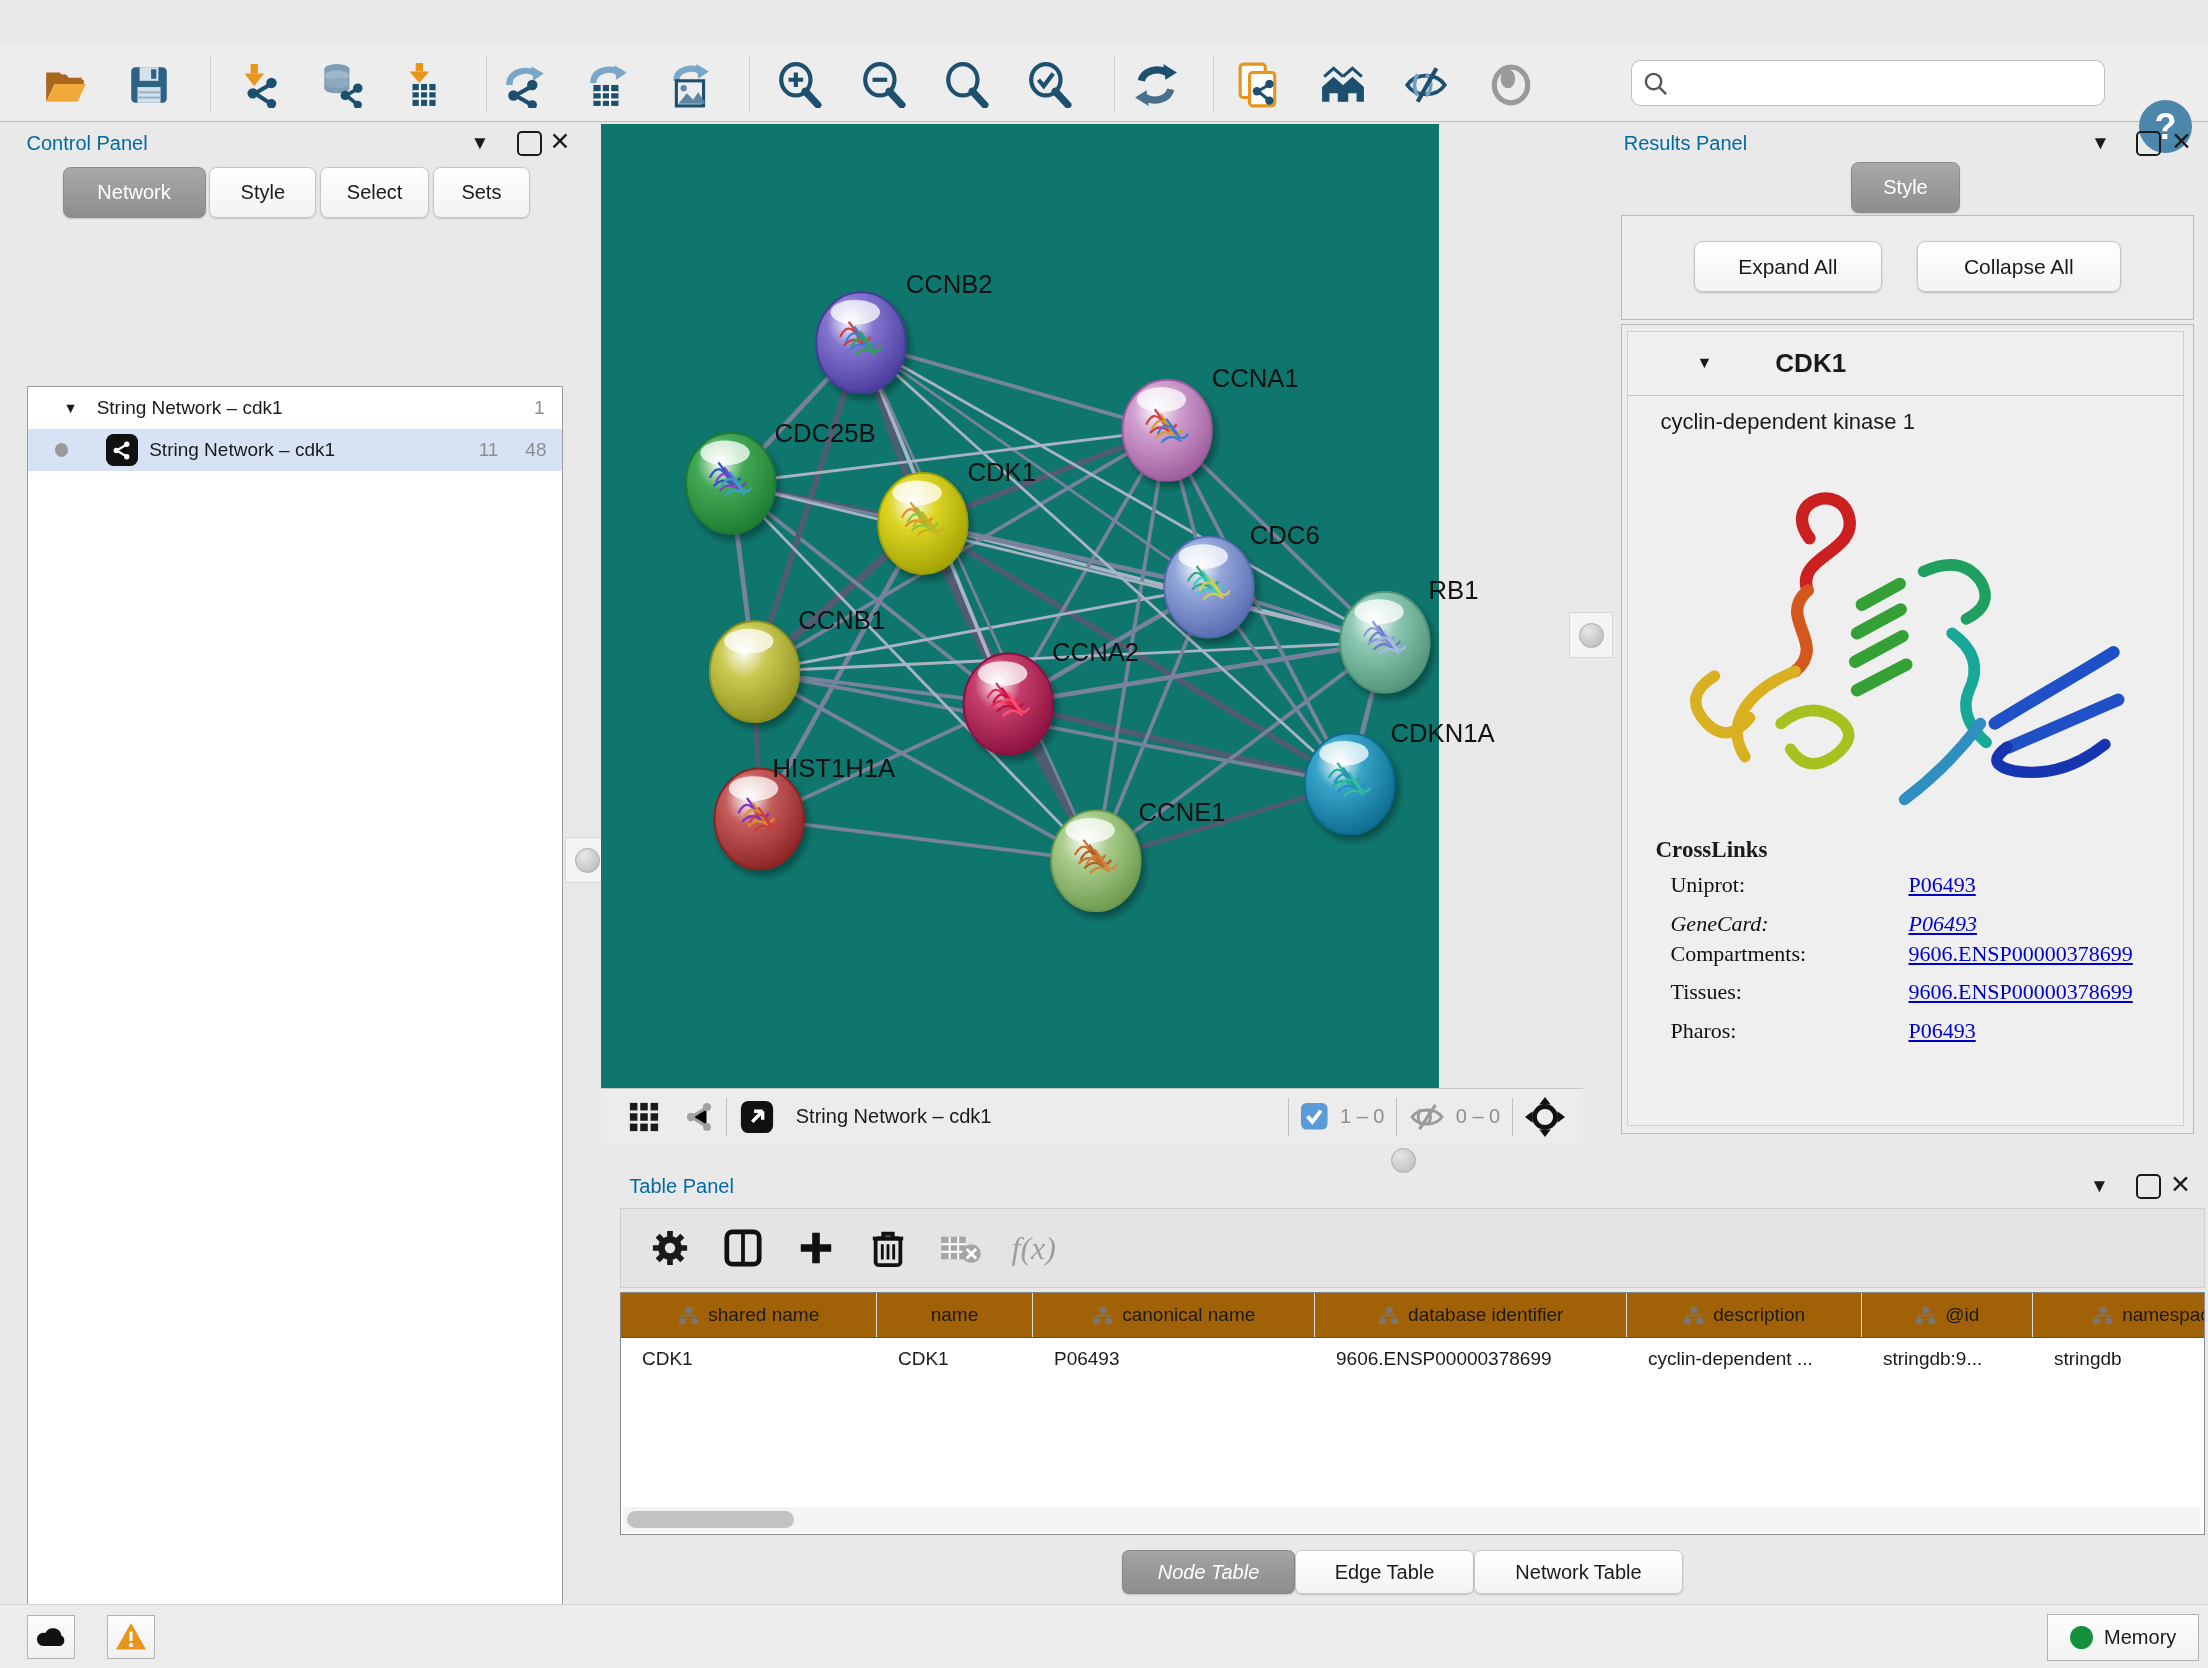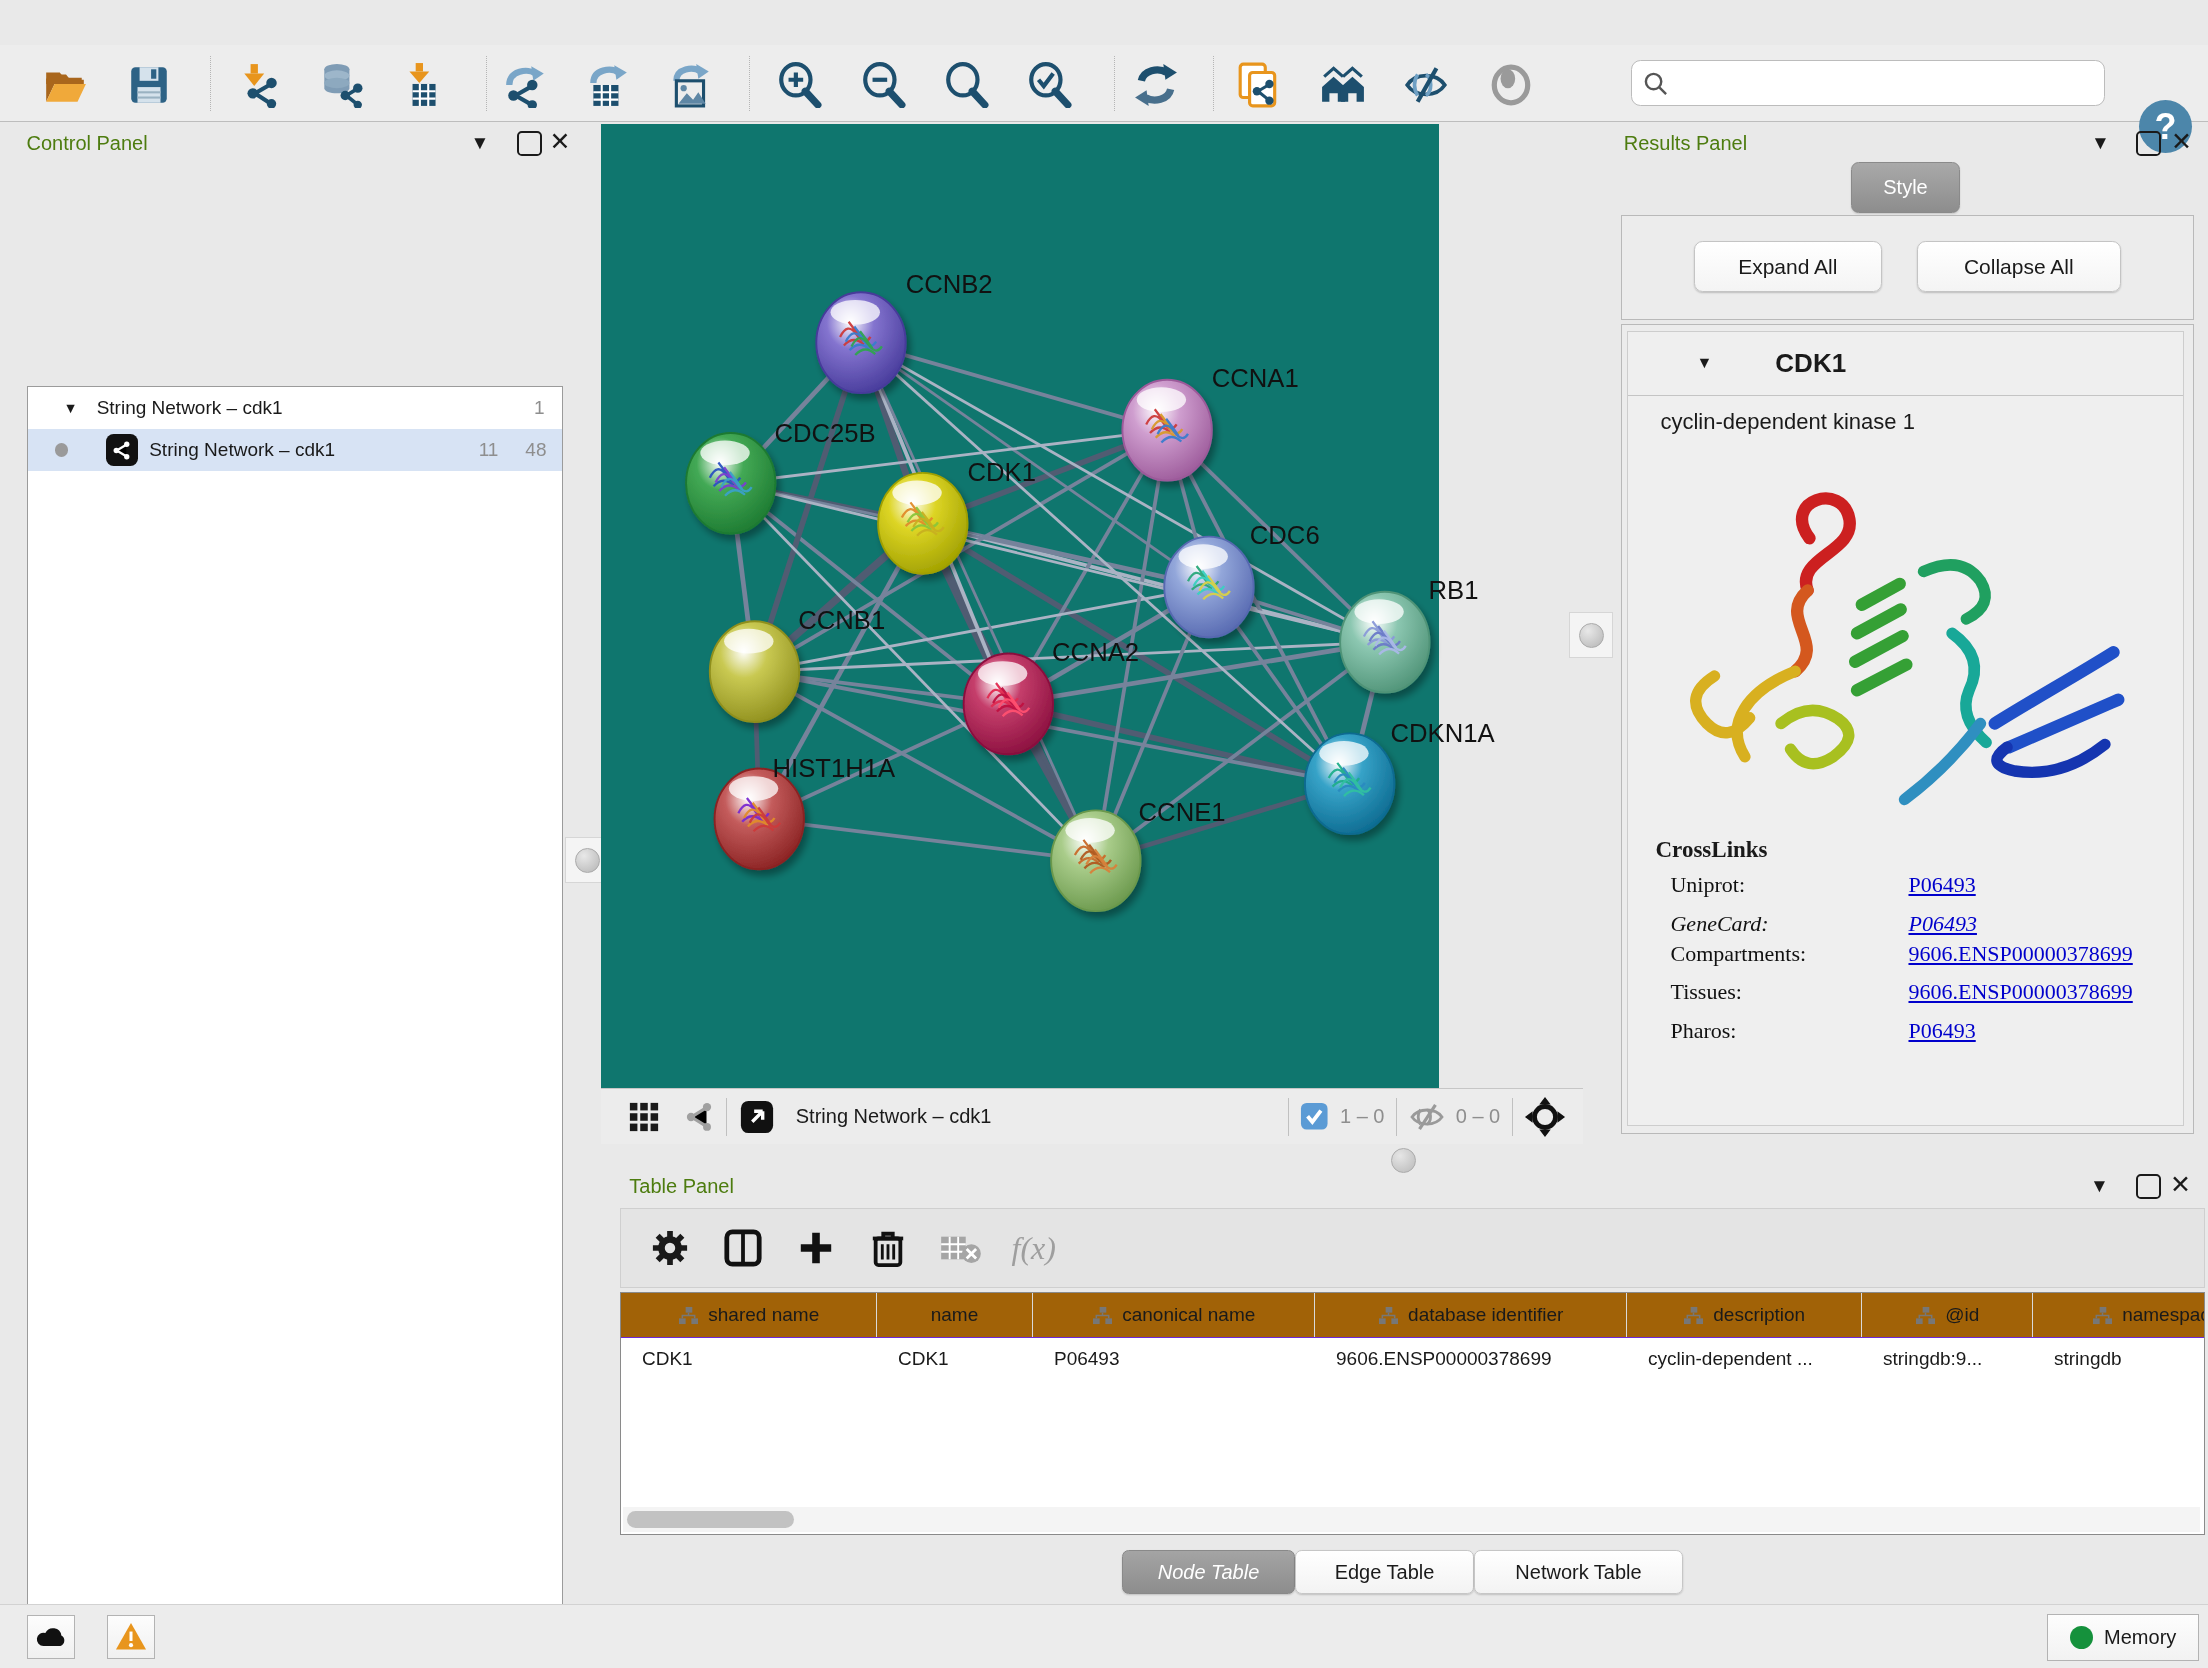--- a/index.html
+++ b/index.html
@@ -16,21 +16,21 @@
   .toolbar{left:0;top:45px;width:2208px;height:76px;background:#ededed;border-bottom:1px solid #bdbdbd;}
   .tbtn{top:17px;width:46px;height:46px;cursor:pointer;}
   .tsep{top:11.4px;width:0;height:55px;border-left:1.9px dotted #b5b5b5;}
   .searchbox{left:1631px;top:15px;width:474px;height:46px;background:#fff;border:1.9px solid #bcbcbc;
     border-radius:9.5px;display:flex;align-items:center;padding-left:11.4px;box-sizing:border-box;}
   .searchbox input{border:none;outline:none;font-size:19px;flex:1;background:transparent;
     font-family:inherit;margin-left:7.6px;}
   .helpbtn{left:2139px;top:56px;width:53px;height:53px;border-radius:50%;background:#4c86aa;
     color:#fff;font-size:36px;font-weight:bold;text-align:center;line-height:53px;top:55px;cursor:pointer;}
   
-  .phead{font-size:20px;color:#4d7c0f;}
+  .phead{font-size:20px;color:#0369a1;}
   .picon{color:#1a1a1a;font-size:19px;cursor:pointer;}
   .sqicon{width:21px;height:21px;border:2.9px solid #1a1a1a;border-radius:4.8px;cursor:pointer;}
   .xicon{font-size:25px;font-weight:bold;cursor:pointer;}
   
   .tab{height:49px;border:1px solid #c4c4c4;background:linear-gradient(#ffffff,#f2f2f2);
     border-radius:7.6px;font-size:20px;display:inline-flex;align-items:center;justify-content:center;
     cursor:pointer;box-shadow:0 1px 1.9px rgba(0,0,0,.15);}
   .tab.sel{background:linear-gradient(#a9a9a9,#8d8d8d);color:#fff;border-color:#8a8a8a;}
   .cp-bar{left:17px;top:222px;width:536px;height:40px;background:#e3e3e3;display:flex;align-items:center;}
   .cp-list{left:17px;top:262px;width:536px;height:1311px;background:#fff;border:1px solid #9b9b9b;box-sizing:border-box;}
@@ -221,20 +221,26 @@
       <input placeholder="" style="">
     </div>
     <div class="abs helpbtn">?</div>
   </div>
 
   <div class="abs" style="left:9.5px;top:124px;width:554px;height:1453px">
     <span class="abs phead" style="left:17px;top:7.6px">Control Panel</span>
     <span class="abs picon" style="left:461px;top:7.6px">▼</span>
     <span class="abs sqicon" style="left:507px;top:6.7px"></span>
     <span class="abs xicon" style="left:540px;top:2.9px">✕</span>
+    <div class="abs" id="cp-tabs" style="left:53px;top:43px;width:495px;height:53px;display:flex;gap:3.8px">
+        <div class="tab sel" style="flex: 0 0 141px;">Network</div>
+        <div class="tab" style="flex: 0 0 105px;">Style</div>
+        <div class="tab" style="flex: 0 0 107px;">Select</div>
+        <div class="tab" style="flex: 0 0 95px;">Sets</div>
+      </div>
     <div class="cp-list abs">
       <div class="trow">
         <span style="margin-left:36px;font-size:14.3px">▼</span>
         <span style="margin-left:19px">String Network – cdk1</span>
         <span class="cnt" style="margin-left:auto;margin-right:17px">1</span>
       </div>
       <div class="trow rowsel">
         <span style="margin-left:27px;width:13.3px;height:13.3px;border-radius:50%;background:#9a9a9a"></span>
         <span class="stricon" style="margin-left:38px">
           <svg width="21" height="21" viewBox="0 0 22 22">

